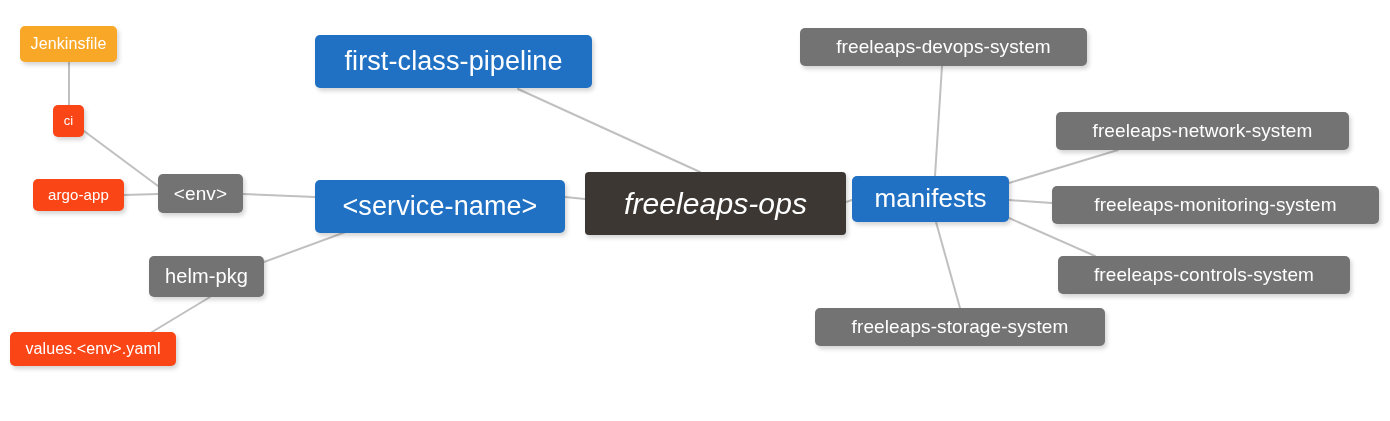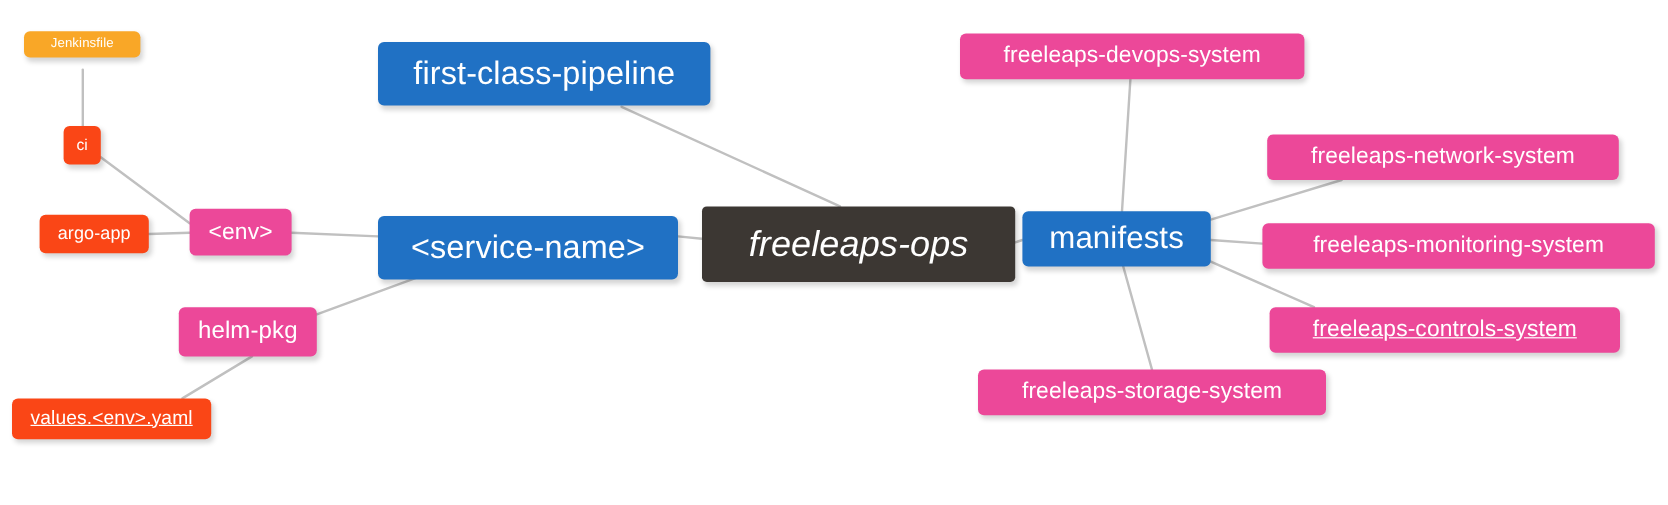--- a/index.html
+++ b/index.html
@@ -40,21 +40,21 @@
     line-height: 1.05;
     letter-spacing: 0.1px;
     user-select: none;
   }
   .node-root {
     background: #3c3733;
     border-radius: 4px;
     font-style: italic;
   }
   .node-blue   { background: #2071c4; }
-  .node-green  { background: #ec4899; }
+  .node-green  { background: #737373; }
   .node-red    { background: #fa4616; text-align: center; }
   .node-orange { background: #f9a727; }
 </style>
 </head>
 <body>
 
 <div id="canvas">
 
   <svg id="edge-layer" viewBox="0 0 1390 421">
       <line x1="69" y1="58" x2="69" y2="105" stroke="#c0c0c0" stroke-width="2" stroke-linecap="round"></line>
@@ -67,30 +67,30 @@
       <line x1="518" y1="89" x2="700" y2="172" stroke="#c0c0c0" stroke-width="2" stroke-linecap="round"></line>
       <line x1="846" y1="202" x2="852" y2="200" stroke="#c0c0c0" stroke-width="2" stroke-linecap="round"></line>
       <line x1="935" y1="176" x2="942" y2="66" stroke="#c0c0c0" stroke-width="2" stroke-linecap="round"></line>
       <line x1="1009" y1="183" x2="1118" y2="150" stroke="#c0c0c0" stroke-width="2" stroke-linecap="round"></line>
       <line x1="1009" y1="200" x2="1052" y2="203" stroke="#c0c0c0" stroke-width="2" stroke-linecap="round"></line>
       <line x1="1009" y1="218" x2="1095" y2="256" stroke="#c0c0c0" stroke-width="2" stroke-linecap="round"></line>
       <line x1="936" y1="222" x2="960" y2="308" stroke="#c0c0c0" stroke-width="2" stroke-linecap="round"></line>
     </svg>
 
   <div id="node-layer">
-      <div class="node node-orange" style="left: 20px; top: 26px; width: 97px; height: 22px; font-size: 11px;">Jenkinsfile</div>
+      <div class="node node-orange" style="left: 20px; top: 26px; width: 97px; height: 36px; font-size: 16px;">Jenkinsfile</div>
       <div class="node node-red" style="left: 53px; top: 105px; width: 31px; height: 32px; font-size: 13px;">ci</div>
       <div class="node node-red" style="left: 33px; top: 179px; width: 91px; height: 32px; font-size: 15px;">argo-app</div>
       <div class="node node-green" style="left: 158px; top: 174px; width: 85px; height: 39px; font-size: 19px;">&lt;env&gt;</div>
       <div class="node node-green" style="left: 149px; top: 256px; width: 115px; height: 41px; font-size: 20px;">helm-pkg</div>
-      <div class="node node-red" style="left: 10px; top: 332px; width: 166px; height: 34px; font-size: 16px; text-decoration: underline;">values.&lt;env&gt;.yaml</div>
+      <div class="node node-red" style="left: 10px; top: 332px; width: 166px; height: 34px; font-size: 16px;">values.&lt;env&gt;.yaml</div>
       <div class="node node-blue" style="left: 315px; top: 35px; width: 277px; height: 53px; font-size: 27px;">first-class-pipeline</div>
       <div class="node node-blue" style="left: 315px; top: 180px; width: 250px; height: 53px; font-size: 27px;">&lt;service-name&gt;</div>
       <div class="node node-root" style="left: 585px; top: 172px; width: 261px; height: 63px; font-size: 30px;">freeleaps-ops</div>
       <div class="node node-blue" style="left: 852px; top: 176px; width: 157px; height: 46px; font-size: 26px;">manifests</div>
       <div class="node node-green" style="left: 800px; top: 28px; width: 287px; height: 38px; font-size: 19px;">freeleaps-devops-system</div>
       <div class="node node-green" style="left: 1056px; top: 112px; width: 293px; height: 38px; font-size: 19px;">freeleaps-network-system</div>
       <div class="node node-green" style="left: 1052px; top: 186px; width: 327px; height: 38px; font-size: 19px;">freeleaps-monitoring-system</div>
-      <div class="node node-green" style="left: 1058px; top: 256px; width: 292px; height: 38px; font-size: 19px; text-decoration: underline;">freeleaps-controls-system</div>
+      <div class="node node-green" style="left: 1058px; top: 256px; width: 292px; height: 38px; font-size: 19px;">freeleaps-controls-system</div>
       <div class="node node-green" style="left: 815px; top: 308px; width: 290px; height: 38px; font-size: 19px;">freeleaps-storage-system</div>
     </div>
 
 </div>
 
 </body></html>

